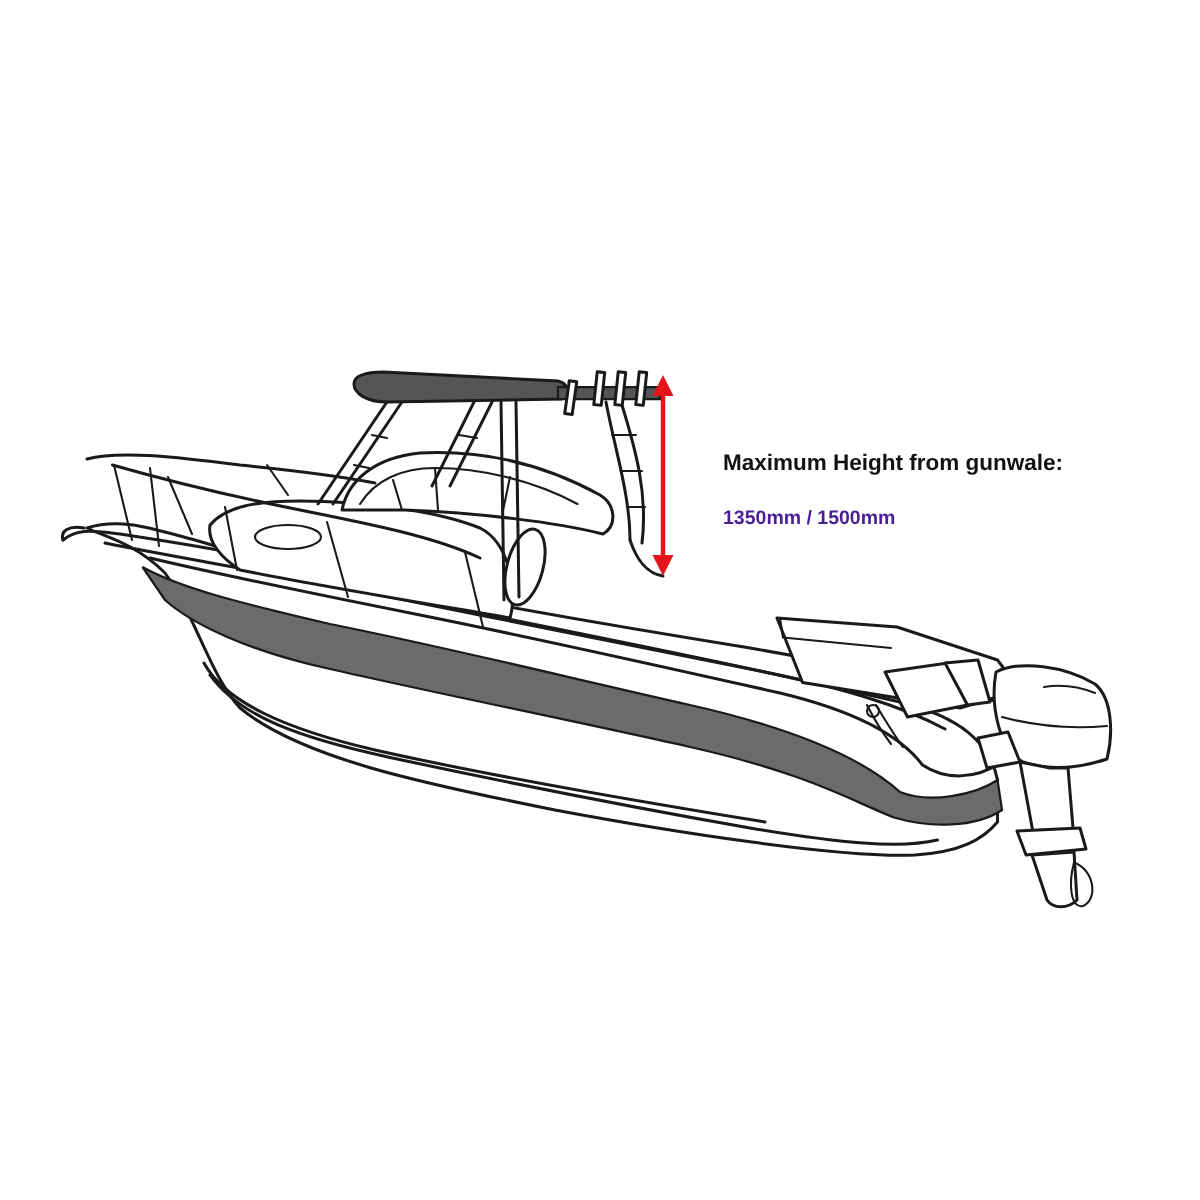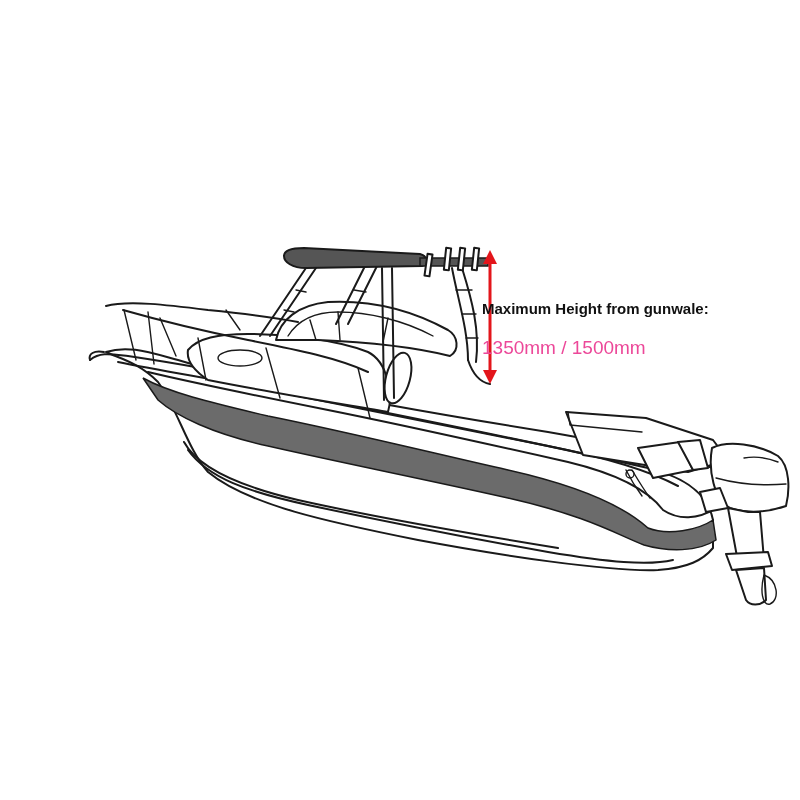--- a/index.html
+++ b/index.html
@@ -1,26 +1,26 @@
 <!DOCTYPE html>
 <html><head>
   <meta charset="utf-8">
   <style>
     html, body { margin: 0; padding: 0; background: #ffffff; }
     body { width: 800px; height: 800px; position: relative; overflow: hidden; }
-    #stage { position: absolute; left: 0; top: 0; width: 676px; height: 800px; padding-left: 48px; }
+    #stage { position: absolute; left: 0; top: 0; width: 676px; height: 800px; }
     .label-title {
       position: absolute; left: 482px; top: 300px;
       font-family: "Liberation Sans", sans-serif; font-weight: bold;
       font-size: 15px; color: #111111; white-space: nowrap;
     }
     .label-value {
       position: absolute; left: 482px; top: 337px;
-      font-family: "Liberation Sans", sans-serif; font-weight: normal;
-      font-size: 19px; color: #ec4899; white-space: nowrap;
+      font-family: "Liberation Sans", sans-serif; font-weight: bold;
+      font-size: 13px; color: #4c1d95; white-space: nowrap;
     }
     svg .ln { fill: none; stroke: #1a1a1a; stroke-width: 2; stroke-linecap: round; stroke-linejoin: round; }
     svg .thin { fill: none; stroke: #1a1a1a; stroke-width: 1.4; stroke-linecap: round; stroke-linejoin: round; }
     svg .wh { fill: #ffffff; stroke: #1a1a1a; stroke-width: 2; stroke-linejoin: round; }
   </style>
 </head>
 <body>
 
 <div id="stage">
   <svg width="800" height="800" viewBox="0 0 800 800" xmlns="http://www.w3.org/2000/svg">

